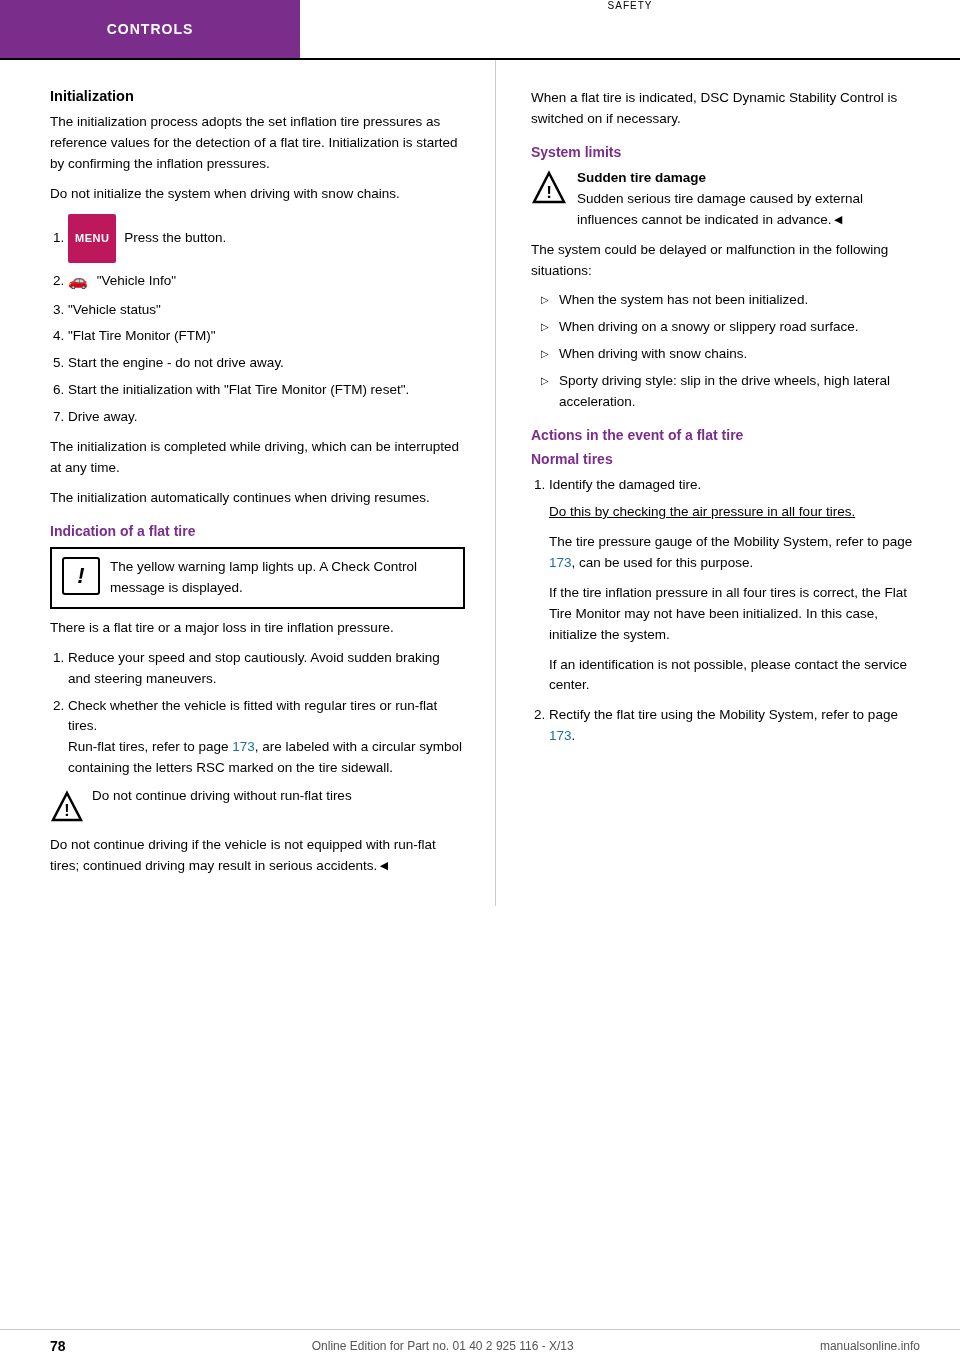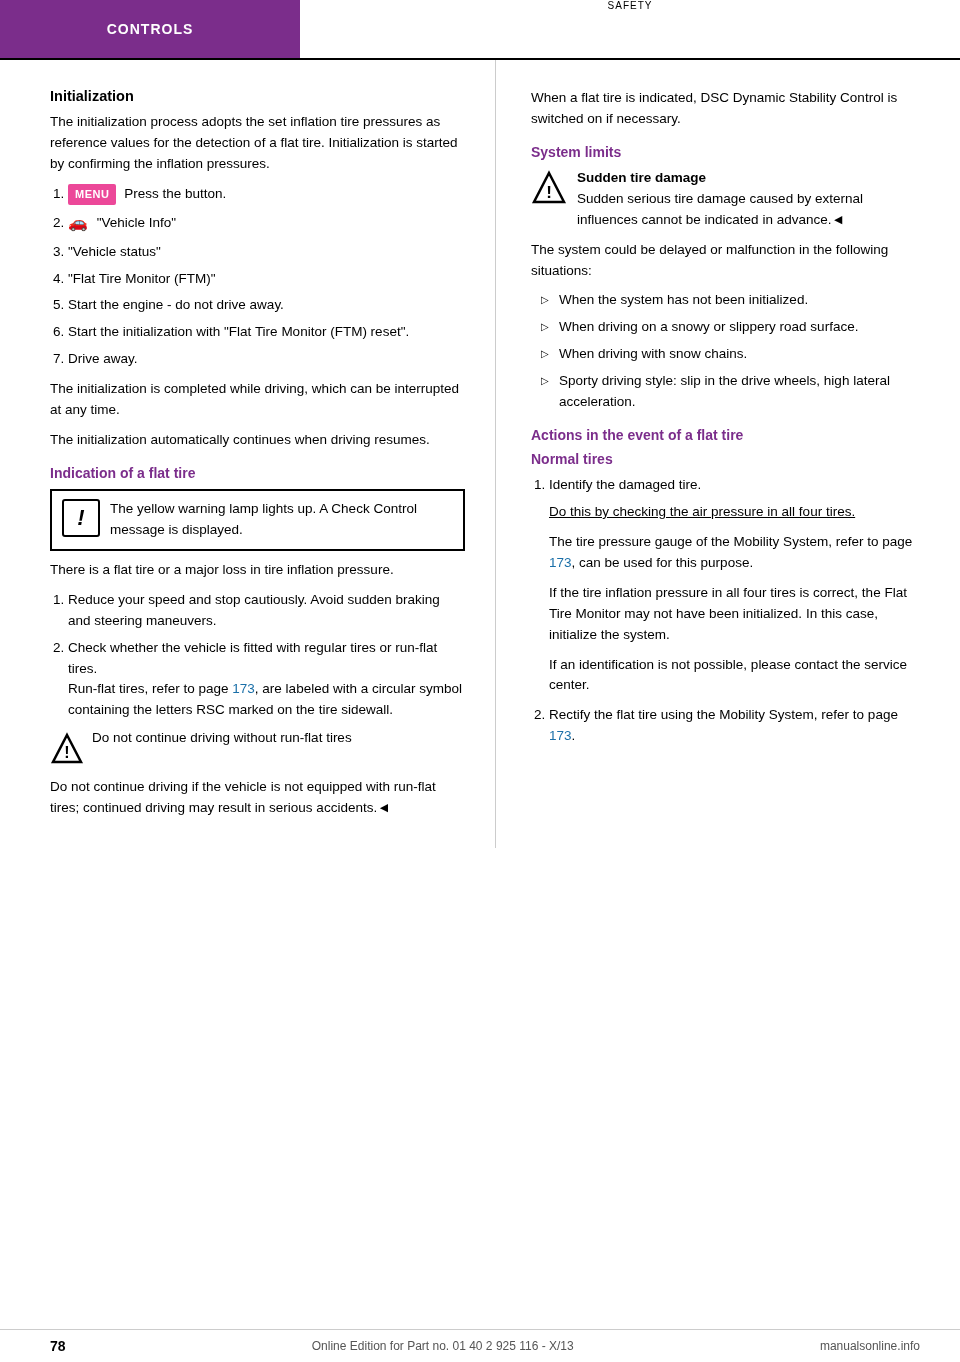--- a/index.html
+++ b/index.html
@@ -152,25 +152,25 @@
       margin-top: 2px;
     }
     .warning-triangle-text {
       font-size: 13.5px;
       line-height: 1.55;
     }
 
     
     .menu-btn {
       display: inline-block;
-      background: #ec4899;
+      background: #be185d;
       color: #fff;
       font-size: 11px;
       font-weight: bold;
-      padding: 2px 7px;
+      padding: 16px 7px;
       border-radius: 2px;
       margin-right: 4px;
       vertical-align: middle;
       letter-spacing: 0.5px;
     }
 
     
     .car-icon {
       display: inline-block;
       font-size: 16px;
@@ -227,20 +227,21 @@
   </div>
 </div>
 
 <div class="content">
 
   <div class="col-left">
 
     <h2>Initialization</h2>
 
     <p>The initialization process adopts the set inflation tire pressures as reference values for the detection of a flat tire. Initialization is started by confirming the inflation pressures.</p>
+    <p>Do not initialize the system when driving with snow chains.</p>
 
     <ol>
       <li>
         <span class="menu-btn">MENU</span>
         <span>Press the button.</span>
       </li>
       <li>
         <span class="car-icon">🚗</span>
         <span>"Vehicle Info"</span>
       </li>

